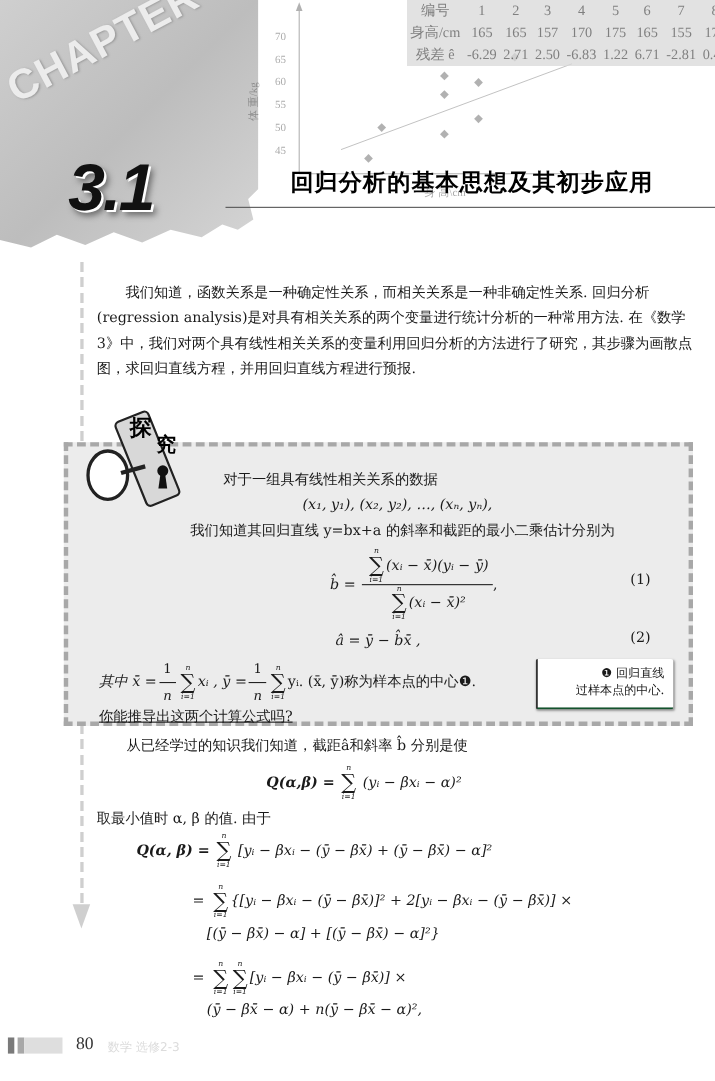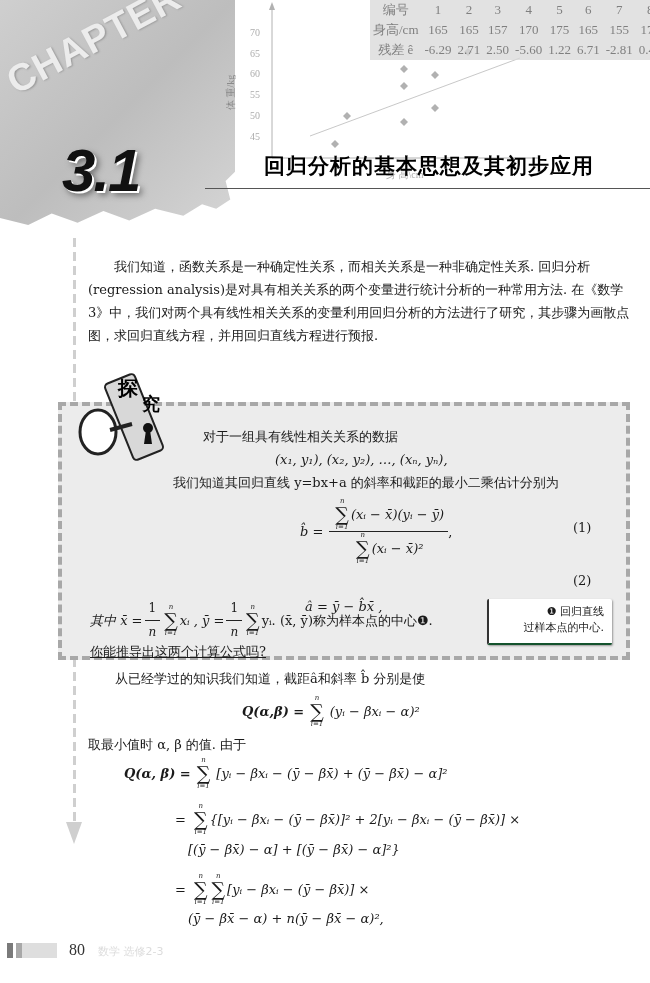--- a/index.html
+++ b/index.html
@@ -141,21 +141,21 @@
         <td>175</td>
         <td>165</td>
         <td>155</td>
         <td>170</td>
   </tr>
   <tr>
     <td>残差 ê</td>
     <td>-6.29</td>
         <td>2.71</td>
         <td>2.50</td>
-        <td>-5.60</td>
+        <td>-6.83</td>
         <td>1.22</td>
         <td>6.71</td>
         <td>-2.81</td>
         <td>0.47</td>
   </tr>
 </tbody>
   </table>
 
 <div class="abs section-title">回归分析的基本思想及其初步应用</div>
 <div class="abs title-rule"></div>
@@ -199,21 +199,21 @@
           <span class="sig">∑</span>
           <span class="bot">i=1</span>
         </span>
       <span>(xᵢ − x̄)²</span>
     </span>
   </span>
   <span class="up">,</span>
 </div>
 <div class="abs eqno" style="left:573px;top:520px;">(1)</div>
 
-<div class="abs para math" style="left:305px;top:571px;margin-top:24px;">â = ȳ − b̂x̄ ,</div>
+<div class="abs para math" style="left:305px;top:571px;">â = ȳ − b̂x̄ ,</div>
 <div class="abs eqno" style="left:573px;top:573px;">(2)</div>
 
 <div class="abs para" style="left:90px;top:597px;display:flex;align-items:center;">
   <span class="math">其中 x̄ =</span>
   <span class="frac" style="font-size:12px;margin:0 2px;">
       <span class="num">1</span>
       <span class="math">n</span>
     </span>
   <span class="sum">
       <span class="top">n</span>

